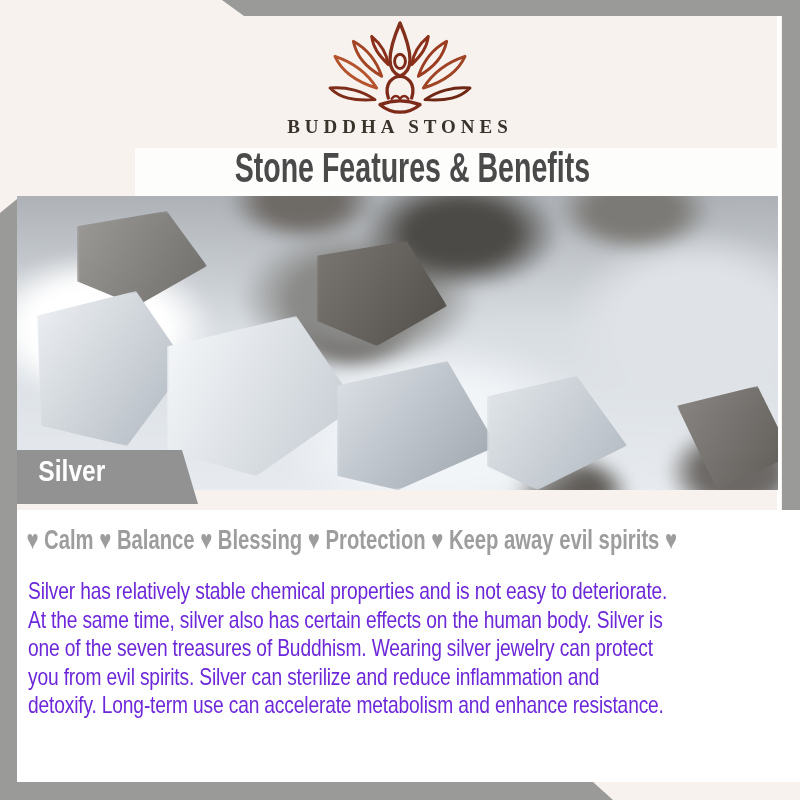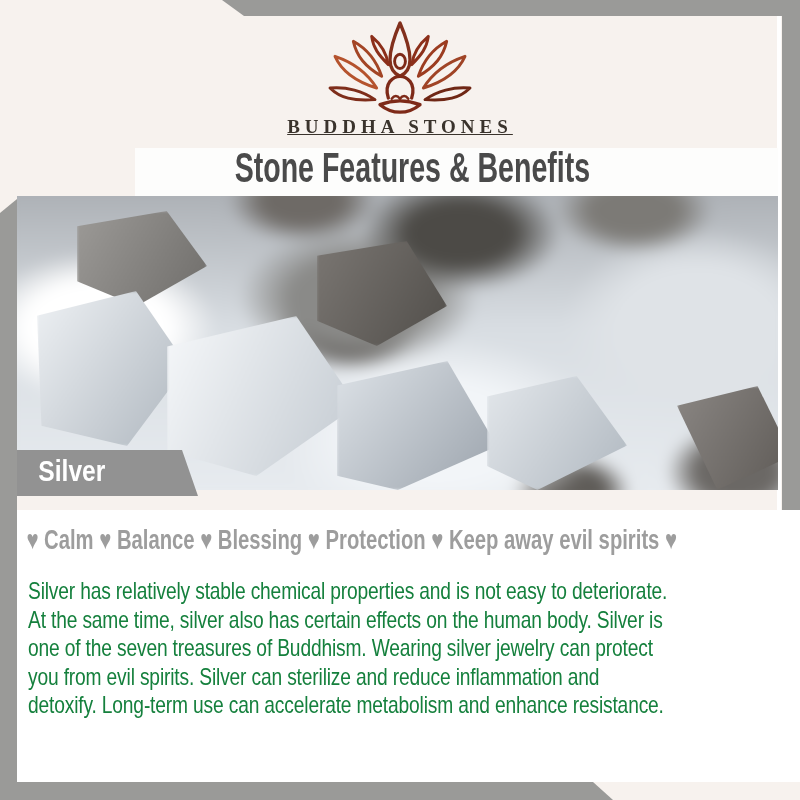--- a/index.html
+++ b/index.html
@@ -12,21 +12,21 @@
   #ribbon-top{left:222px;top:0;width:578px;height:16px;clip-path:polygon(0 0,100% 0,100% 100%,22px 100%);}
   #ribbon-right{left:782px;top:0;width:18px;height:598px;clip-path:polygon(0 0,100% 0,100% 100%,0 calc(100% - 18px));}
   #ribbon-right-whiteline{left:777px;top:16px;width:4px;height:494px;background:#ffffff;}
   #ribbon-left{left:0;top:199px;width:17px;height:601px;clip-path:polygon(0 14px,100% 0,100% 100%,0 100%);}
   #ribbon-bottom{left:0;top:782px;width:613px;height:18px;clip-path:polygon(0 0,calc(100% - 20px) 0,100% 100%,0 100%);}
 
   
   #brand-logo{left:310px;top:18px;width:180px;height:100px;}
   #brand-name{left:0;top:116px;width:800px;text-align:center;
     font-family:"Liberation Serif","DejaVu Serif",serif;font-size:19px;letter-spacing:5px;
-    color:#3a332c;font-weight:600;text-decoration:underline;}
+    color:#3a332c;font-weight:600;}
 
   
   #title-band{left:135px;top:148px;width:643px;height:48px;background:#fdfdfc;}
   #section-title{left:12px;top:148px;width:800px;height:40px;display:flex;align-items:center;justify-content:center;}
   #section-title span{display:inline-block;white-space:nowrap;font-size:42px;font-weight:700;
     color:var(--heading_color,#4a4a4a);transform:scaleX(0.68);}
 
   
   #stone-photo{left:17px;top:196px;width:761px;height:294px;overflow:hidden;background:#cfd4d9;}
   #photo-bg{position:absolute;inset:-14px;filter:blur(7px);
@@ -52,33 +52,33 @@
   #shard-4{left:300px;top:45px;width:130px;height:105px;background:linear-gradient(120deg,#7a7672,#514e4a);
     clip-path:polygon(0 14%,69% 0,100% 62%,46% 100%,0 76%);}
   #shard-5{left:470px;top:180px;width:140px;height:114px;background:linear-gradient(125deg,#e3e7eb,#b0b8c0);
     clip-path:polygon(0 18%,64% 0,100% 61%,36% 100%,0 79%);}
   #shard-6{left:660px;top:190px;width:115px;height:104px;background:linear-gradient(120deg,#8a8683,#5e5a56);
     clip-path:polygon(0 19%,70% 0,100% 67%,35% 100%);}
   #shard-7{left:60px;top:15px;width:130px;height:95px;background:linear-gradient(120deg,#9c9a97,#6f6d6a);
     clip-path:polygon(0 16%,69% 0,100% 58%,46% 100%,0 74%);}
 
   
-  #stone-banner{left:17px;top:450px;width:181px;height:46px;background:var(--banner_gray,#929292);
+  #stone-banner{left:17px;top:450px;width:181px;height:54px;background:var(--banner_gray,#929292);
     clip-path:polygon(0 0,calc(100% - 16px) 0,100% 100%,0 100%);}
   #stone-banner span{display:inline-block;white-space:nowrap;padding-left:26px;line-height:42px;
     font-size:30px;font-weight:700;color:#ffffff;transform:scaleX(0.82);transform-origin:0 50%;}
 
   
   #content-panel{left:17px;top:510px;width:783px;height:272px;background:#ffffff;}
 
   #benefits-line{left:0;top:520px;width:704px;height:40px;display:flex;align-items:center;justify-content:center;}
   #benefits-line span{display:inline-block;white-space:nowrap;font-size:27px;font-weight:700;
     color:var(--benefits_gray,#9d9d9d);transform:scaleX(0.75);}
 
-  #description{left:28px;top:577px;width:760px;color:#15803d;}
+  #description{left:28px;top:577px;width:760px;color:#6d28d9;}
   .desc-line{white-space:nowrap;font-size:24px;line-height:28.5px;letter-spacing:-0.2px;
     transform:scaleX(0.80);transform-origin:0 50%;}
 </style>
 </head>
 <body>
 
 <div id="card">
 
   <div class="abs ribbon" id="ribbon-top"></div>
   <div class="abs" id="ribbon-right-whiteline"></div>

